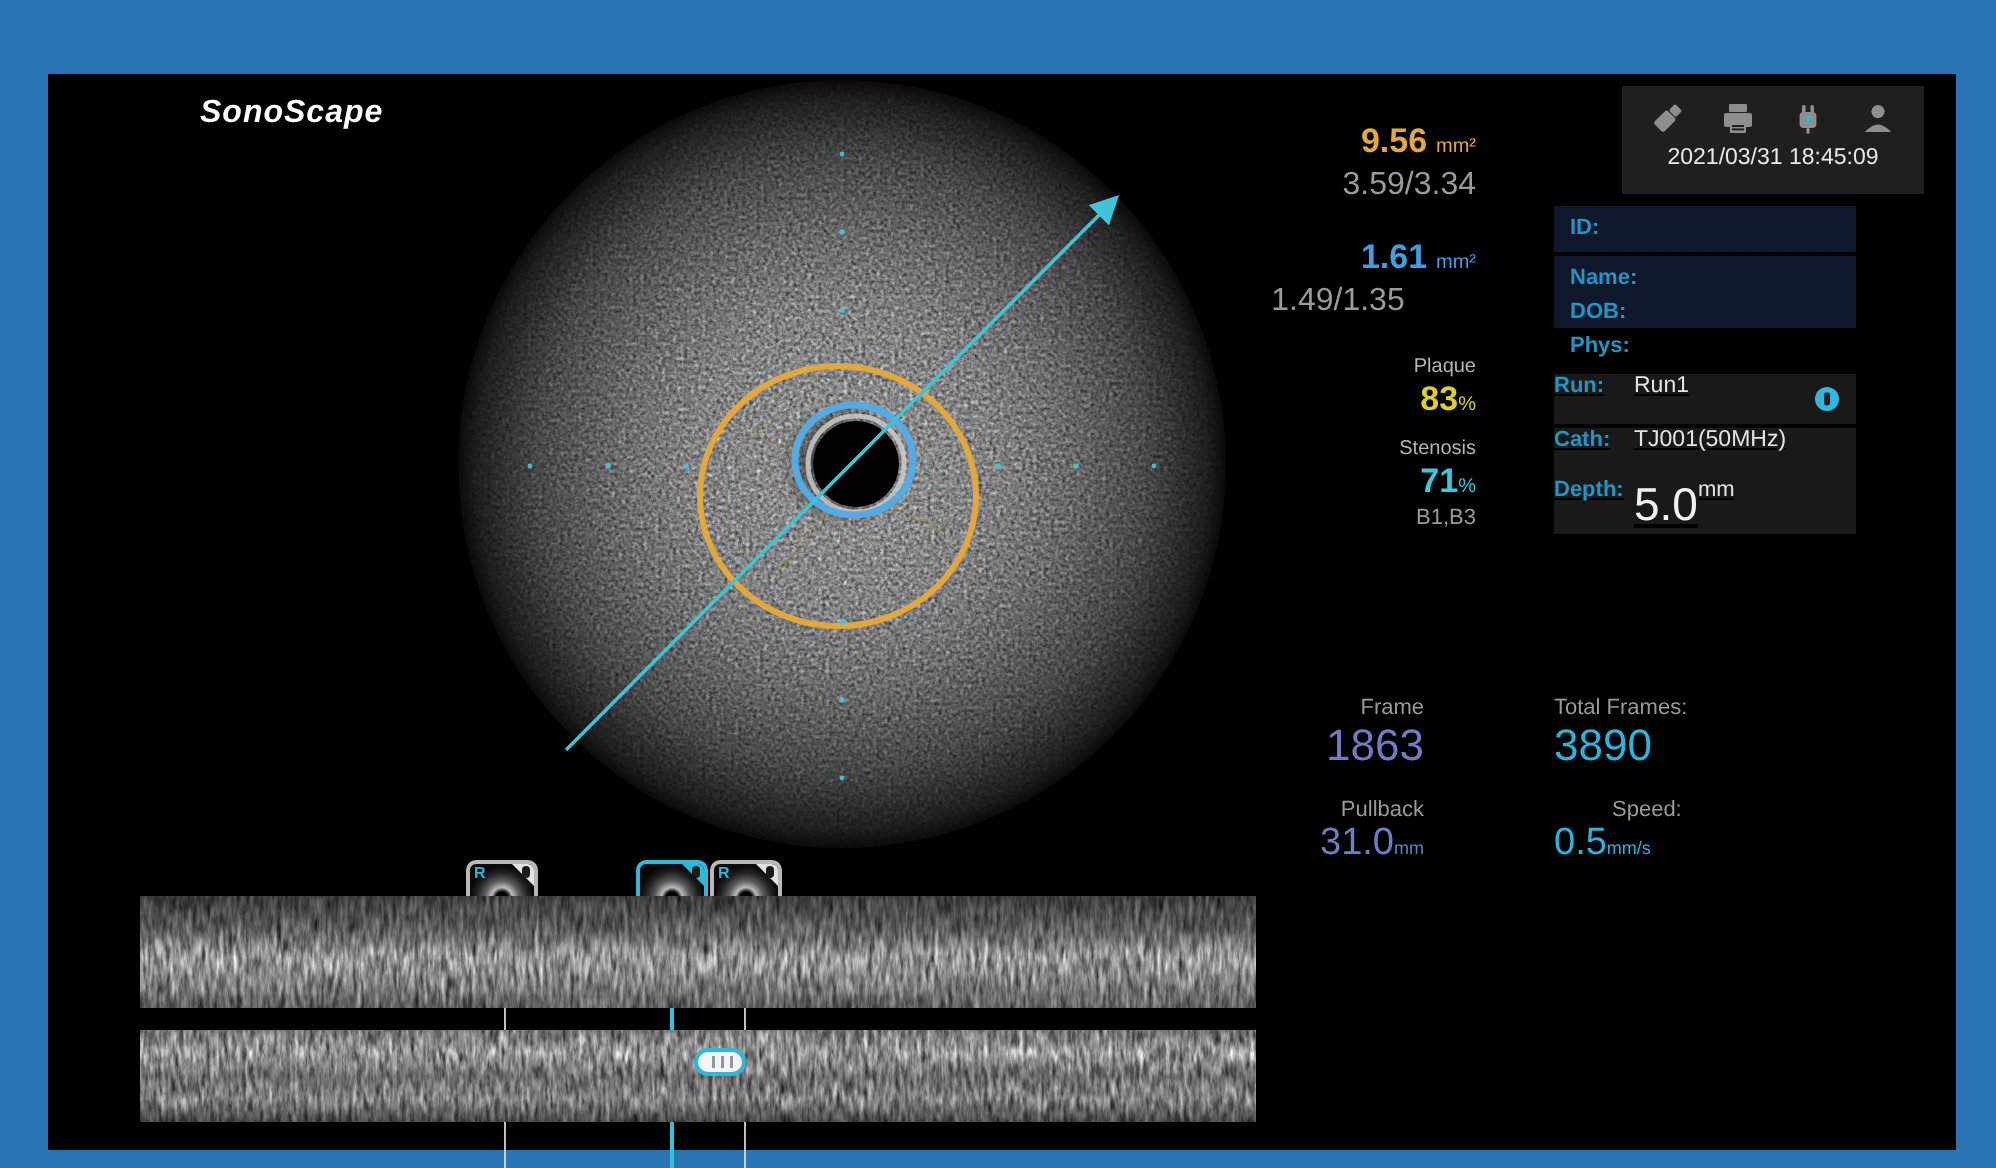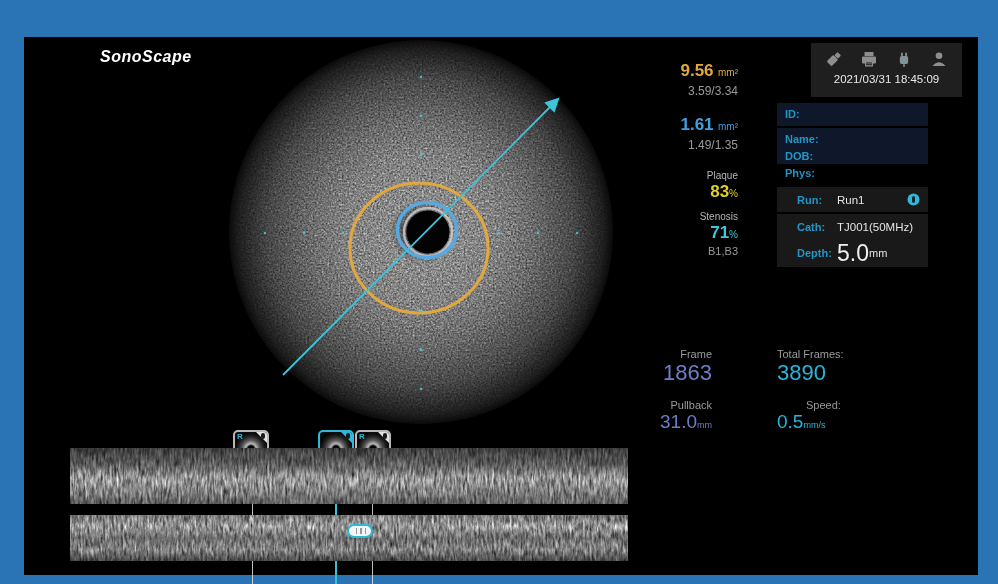--- a/index.html
+++ b/index.html
@@ -6,31 +6,31 @@
   *{box-sizing:border-box;}
   .screen{position:relative;width:998px;height:584px;background:#2a74b6;font-family:"Liberation Sans",sans-serif;overflow:hidden;}
   .content{position:absolute;left:24px;top:37px;width:954px;height:538px;background:#000;}
   .abs{position:absolute;}
   .logo{left:76px;top:11px;color:#fff;font-size:16px;font-weight:bold;font-style:italic;letter-spacing:.5px;}
 
   
   .meas-col{left:576px;top:0;width:138px;text-align:right;}
   .meas-val{font-size:17px;font-weight:bold;}
   .meas-unit{font-size:10px;font-weight:normal;}
-  .meas-sub{font-size:12px;color:#9a9a9a;}
+  .meas-sub{font-size:16px;color:#9a9a9a;}
   .meas-label{font-size:10px;color:#b5b5b5;}
   .pct-unit{font-size:10px;}
 
   
   .panel{left:753px;width:151px;background:#1c1c1c;}
   .icon-row{display:flex;justify-content:space-between;align-items:center;padding:7px 14px 2px 14px;}
   .tstamp{text-align:center;color:#e8e8e8;font-size:11.5px;padding-top:3px;}
   .prow{color:#2395c5;font-size:11px;font-weight:bold;padding-left:8px;}
   .divline{height:2px;background:#000;}
-  .kv{display:flex;align-items:center;padding-left:20px;}
+  .kv{display:flex;align-items:flex-start;padding-left:0;text-decoration:underline;}
   .kv .k{color:#2395c5;font-size:11px;font-weight:bold;width:40px;}
   .kv .v{color:#e4e4e4;font-size:11.5px;}
   .depth-v{color:#f0f0f0;font-size:23px;}
   .small-unit{font-size:11px;color:#e4e4e4;}
 
   .lbl-gray{font-size:11px;color:#9a9a9a;}
   .big-blue{font-size:22px;color:#6e7ec6;}
   .big-cyan{font-size:22px;color:#2ab4dc;}
   .mid-blue{font-size:19px;color:#6e7ec6;}
   .mid-cyan{font-size:19px;color:#2ab4dc;}
@@ -136,21 +136,21 @@
     <div style="margin-top:24px;">
       <span class="meas-val" style="color:#e2a83e;">9.56</span>
       <span class="meas-unit" style="color:#e2a83e;">mm²</span>
     </div>
     <div class="meas-sub" style="margin-top:3px;">3.59/3.34</div>
 
     <div style="margin-top:17px;">
       <span class="meas-val" style="color:#3f9fe0;">1.61</span>
       <span class="meas-unit" style="color:#3f9fe0;">mm²</span>
     </div>
-    <div class="meas-sub" style="margin-top:3px;">1.49/1.35</div>
+    <div class="meas-sub" style="margin-top:3px;text-align:center;">1.49/1.35</div>
 
     <div class="meas-label" style="margin-top:18px;">Plaque</div>
     <div style="margin-top:1px;">
       <span class="meas-val" style="color:#ddd02a;">83</span><span class="pct-unit" style="color:#ddd02a;">%</span>
     </div>
 
     <div class="meas-label" style="margin-top:9px;">Stenosis</div>
     <div style="margin-top:1px;">
       <span class="meas-val" style="color:#3cc8dc;">71</span><span class="pct-unit" style="color:#3cc8dc;">%</span>
     </div>

